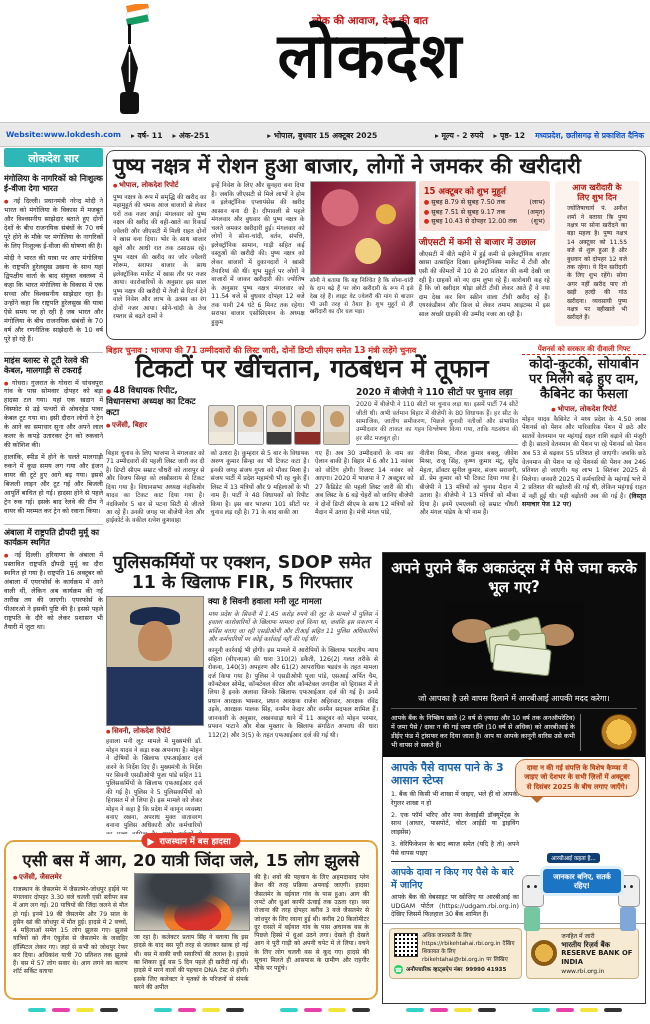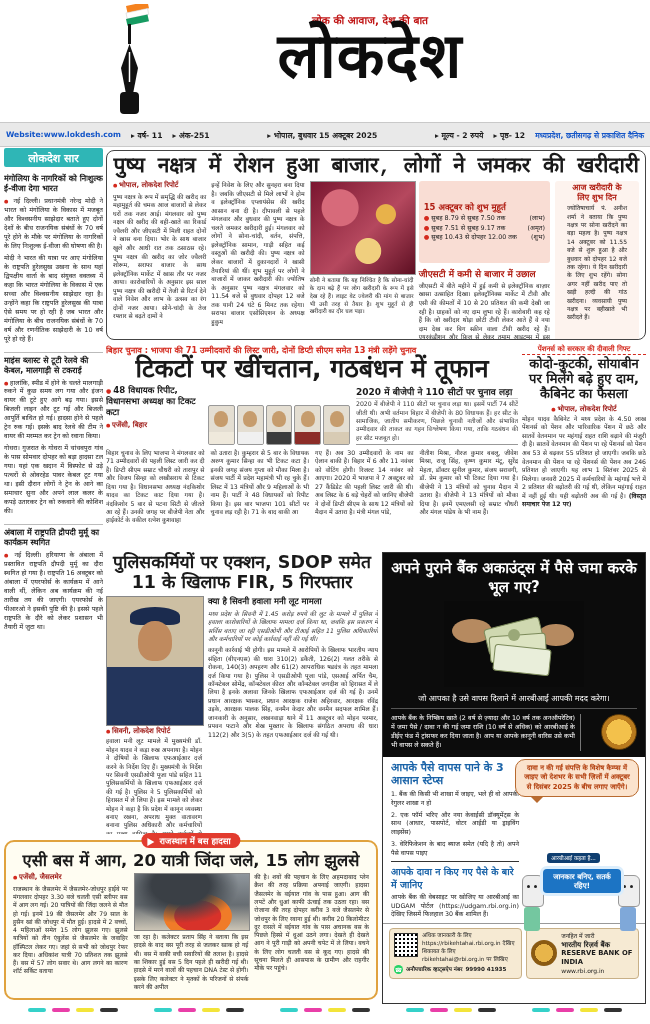--- a/index.html
+++ b/index.html
@@ -23,34 +23,34 @@
            padding:2px 0;border-radius:2px;margin-bottom:4px;}
   .sb-story{border-bottom:1px solid #bbb;padding:3px 0 5px;}
   .sb-story:last-child{border-bottom:none;}
   .sb-h{font-size:8px;font-weight:700;margin:0 0 3px;line-height:1.25;}
   .sb-p{font-size:6.4px;line-height:1.4;text-align:justify;margin:0 0 3px;}
   .sb-p::before{content:"● ";color:#d42a1e;font-size:5px;}
   .sb-p + .sb-p::before{content:"";}
   
   .leadbox{position:absolute;left:106px;top:150px;width:540px;height:190px;border:1.5px solid #444;
            border-radius:8px;box-sizing:border-box;padding:3px 6px;overflow:hidden;}
-  .lead-h{font-size:21px;font-weight:700;text-align:right;margin:1px 0 3px;line-height:1.1;font-family:Liberation Mono, monospace;}
+  .lead-h{font-size:21px;font-weight:700;text-align:left;margin:1px 0 3px;line-height:1.1;}
   .lead-row{display:flex;gap:5px;}
   .lcol{width:118px;font-size:6.2px;line-height:1.38;text-align:justify;}
   .byline{color:#9c1410;font-weight:700;font-size:7px;margin:0 0 2px;}
   .byline::before{content:"● ";color:#d42a1e;font-size:5px;}
   .photocol{width:104px;}
   .jewel{width:104px;height:92px;border:1px solid #999;
     background:radial-gradient(circle at 72% 35%,#e8b24a 0 10%,transparent 11%),
                radial-gradient(circle at 28% 28%,#d76a7a 0 18%,transparent 19%),
                radial-gradient(circle at 55% 75%,#f0cf7e 0 14%,transparent 15%),
                linear-gradient(135deg,#7a1630,#b5485e 55%,#5d0f22);}
   .caption{font-size:5.8px;line-height:1.35;text-align:justify;margin-top:2px;}
   .midcol{width:166px;}
-  .muhurat{background:#f9ddd4;border-radius:3px;padding:20px 5px;}
+  .muhurat{background:#f9ddd4;border-radius:3px;padding:4px 5px;}
   .mh-t{color:#b01d12;font-weight:700;font-size:8.5px;margin:0 0 2px;}
   .mrow{display:flex;font-size:6.4px;line-height:1.5;}
   .mrow .dot{color:#d42a1e;margin-right:2px;}
   .mrow .tlabel{margin-left:auto;}
   .gst-t{color:#b01d12;font-weight:700;font-size:9px;margin:4px 0 2px;}
   .gst-b{font-size:6.2px;line-height:1.38;text-align:justify;}
   .rcol{width:76px;background:#fdf3ee;border-radius:3px;padding:2px 12px;}
   .sd-t{color:#b01d12;font-weight:700;font-size:8px;text-align:center;margin:0 0 2px;line-height:1.2;}
   .sd-b{font-size:6px;line-height:1.4;text-align:justify;}
   
@@ -182,22 +182,22 @@
 
   <aside class="sidebar">
     <div class="sb-head">लोकदेश सार</div>
     <div class="sb-story">
       <h3 class="sb-h">मंगोलिया के नागरिकों को निःशुल्क ई-वीजा देगा भारत</h3>
       <p class="sb-p">नई दिल्ली। प्रधानमंत्री नरेन्द्र मोदी ने भारत को मंगोलिया के विकास में मजबूत और विश्वसनीय साझेदार बताते हुए दोनों देशों के बीच राजनयिक संबंधों के 70 वर्ष पूरे होने के मौके पर मंगोलिया के नागरिकों के लिए निःशुल्क ई-वीजा की घोषणा की है।</p>
       <p class="sb-p">मोदी ने भारत की यात्रा पर आए मंगोलिया के राष्ट्रपति हुरेलसुख उखना के साथ यहां द्विपक्षीय वार्ता के बाद संयुक्त वक्तव्य में कहा कि भारत मंगोलिया के विकास में एक सच्चा और विश्वसनीय साझेदार रहा है। उन्होंने कहा कि राष्ट्रपति हुरेलसुख की यात्रा ऐसे समय पर हो रही है जब भारत और मंगोलिया के बीच राजनयिक संबंधों के 70 वर्ष और रणनीतिक साझेदारी के 10 वर्ष पूरे हो रहे हैं।</p>
     </div>
     <div class="sb-story">
       <h3 class="sb-h">माइंस ब्लास्ट से टूटी रेलवे की केबल, मालगाड़ी से टकराई</h3>
+      <p class="sb-p">गोधरा। गुजरात के गोधरा में चांचवपुरा गांव के पास सोमवार दोपहर को बड़ा हादसा टल गया। यहां एक खदान में विस्फोट से उड़े पत्थरों से ओवरहेड पावर केबल टूट गया था। इसी दौरान लोगों ने ट्रेन के आने का समाचार सुना और अपने लाल कलर के कपड़े उतारकर ट्रेन को रुकवाने की कोशिश की।</p>
       <p class="sb-p">हालांकि, स्पीड में होने के चलते मालगाड़ी रुकने में कुछ समय लग गया और इंजन वायर की टूटे हुए आगे बढ़ गया। इससे बिजली लाइन और टूट गई और बिजली आपूर्ति बाधित हो गई। हादसा होने से पहले ट्रेन रुक गई। इसके बाद रेलवे की टीम ने वायर की मरम्मत कर ट्रेन को रवाना किया।</p>
-      <p class="sb-p">गोधरा। गुजरात के गोधरा में चांचवपुरा गांव के पास सोमवार दोपहर को बड़ा हादसा टल गया। यहां एक खदान में विस्फोट से उड़े पत्थरों से ओवरहेड पावर केबल टूट गया था। इसी दौरान लोगों ने ट्रेन के आने का समाचार सुना और अपने लाल कलर के कपड़े उतारकर ट्रेन को रुकवाने की कोशिश की।</p>
     </div>
     <div class="sb-story">
       <h3 class="sb-h">अंबाला में राष्ट्रपति द्रौपदी मुर्मू का कार्यक्रम स्थगित</h3>
       <p class="sb-p">नई दिल्ली। हरियाणा के अंबाला में प्रस्तावित राष्ट्रपति द्रौपदी मुर्मू का दौरा स्थगित हो गया है। राष्ट्रपति 16 अक्टूबर को अंबाला में एयरफोर्स के कार्यक्रम में आने वाली थीं, लेकिन अब कार्यक्रम की नई तारीख तय की जाएगी। एयरफोर्स के पीआरओ ने इसकी पुष्टि की है। इससे पहले राष्ट्रपति के दौरे को लेकर प्रशासन भी तैयारी में जुटा था।</p>
     </div>
   </aside>
 
   <section class="leadbox">
     <h2 class="lead-h">पुष्य नक्षत्र में रोशन हुआ बाजार, लोगों ने जमकर की खरीदारी</h2>
     <div class="lead-row">

